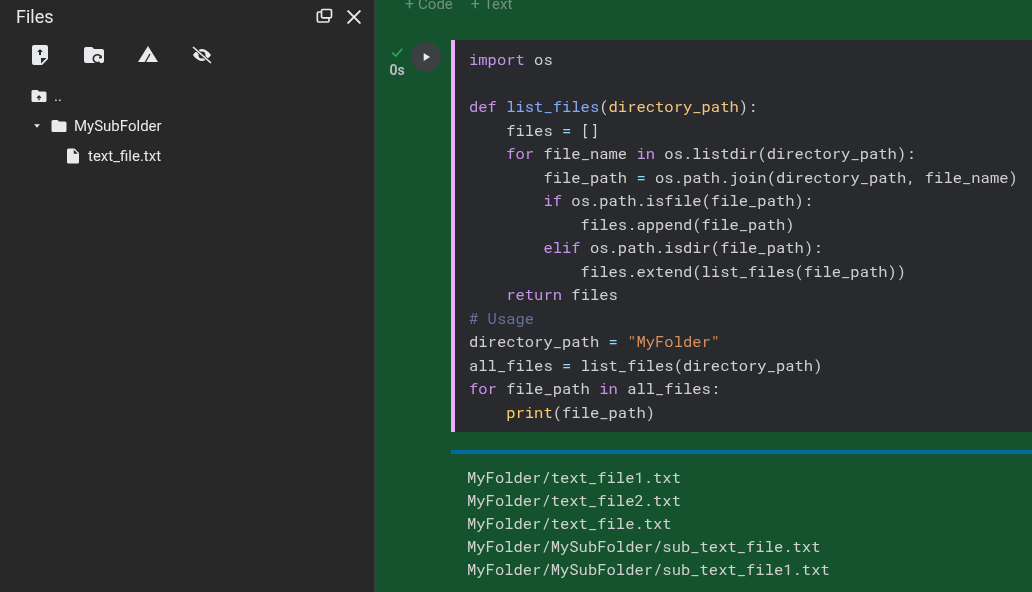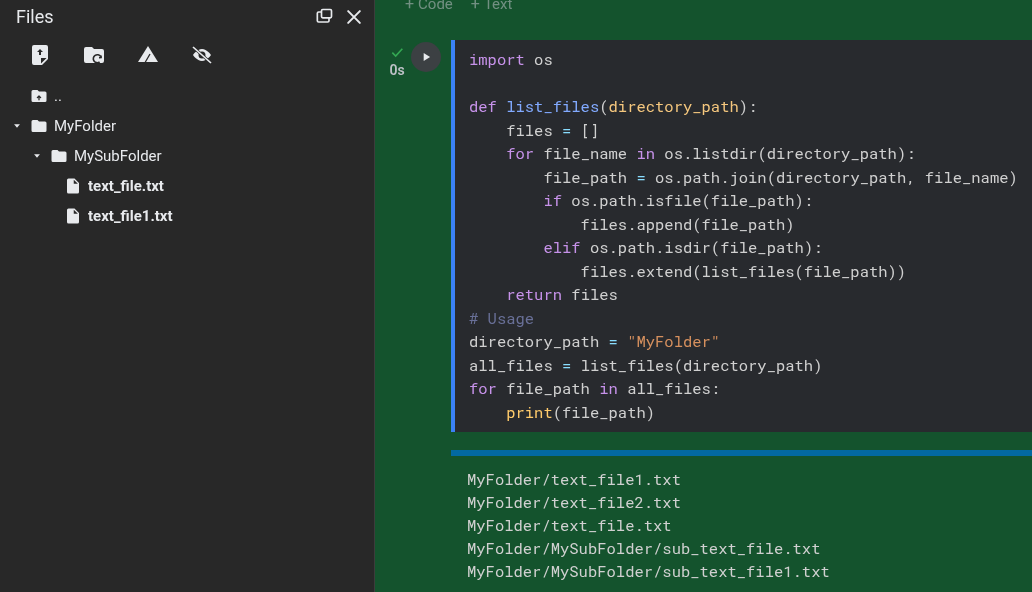--- a/index.html
+++ b/index.html
@@ -64,21 +64,21 @@
     height: 30px;
     gap: 6px;
     cursor: pointer;
     border-radius: 4px;
     padding-right: 6px;
   }
   .indent-0 { padding-left: 6px; }
   .indent-1 { padding-left: 6px; }
   .indent-2 { padding-left: 26px; text-align: center; }
   .indent-3 { padding-left: 60px; }
-  .indent-1b { padding-left: 40px; font-weight: bold; }
+  .indent-1b { padding-left: 40px; }
   .expander {
     width: 14px; height: 14px;
     fill: #e8eaed;
     flex: 0 0 14px;
   }
   .expander.blank { visibility: hidden; }
   .node-icon {
     width: 18px; height: 18px;
     fill: #e8eaed;
     flex: 0 0 18px;
@@ -150,42 +150,42 @@
     background: #3c4043;
     display: flex; align-items: center; justify-content: center;
     margin: 2px 10px 0 0;
     cursor: pointer;
     flex: 0 0 30px;
   }
   .run-button svg { width: 14px; height: 14px; fill: #e8eaed; }
   .code-block {
     flex: 1;
     background: #282a2e;
-    border-left: 4px solid #3b82f6;
+    border-left: 4px solid #f0abfc;
     padding: 8px 14px;
     font-family: "Roboto Mono", Consolas, monospace;
     font-size: 15.5px;
     line-height: 23.5px;
     white-space: pre;
     color: #d0d0d0;
     overflow-x: hidden;
   }
   .tok-kw   { color: #c792ea; }
   .tok-def  { color: #82aaff; }
   .tok-param{ color: #f5c77e; }
   .tok-builtin { color: #ffcb6b; }
   .tok-op   { color: #89ddff; }
   .tok-cmt  { color: #697098; }
   .tok-strlit { color: #d6905e; }
   .tok-call { color: #d0d0d0; }
 
   .cell-output {
     margin-top: 18px;
     margin-left: 40px;
-    border-top: 6px solid #0369a1;
+    border-top: 4px solid #0369a1;
     padding-top: 12px;
     padding-left: 16px;
     font-family: "Roboto Mono", Consolas, monospace;
     font-size: 15.5px;
     line-height: 23px;
     color: #d0d0d0;
     white-space: pre;
   }
 </style>
 </head>
@@ -242,29 +242,20 @@
 
     <div class="tree-row indent-1">
       <span class="expander blank"></span>
       <svg class="node-icon" viewBox="0 0 24 24">
           <path d="M10 4H4a2 2 0 0 0-2 2v12a2 2 0 0 0 2 2h16a2 2 0 0 0 2-2V8a2 2 0 0 0-2-2h-8l-2-2z"></path>
           <path d="M12 17v-5m0 0l-2.2 2.2M12 12l2.2 2.2" stroke="#282828" stroke-width="1.7" fill="none" stroke-linecap="round"></path>
         </svg>
       <span class="node-label">..</span>
     </div>
 
-    <div class="tree-row indent-0">
-      <svg class="expander" viewBox="0 0 24 24">
-          <path d="M7 9l5 6 5-6z"></path>
-        </svg>
-      <svg class="node-icon" viewBox="0 0 24 24">
-          <path d="M10 4H4a2 2 0 0 0-2 2v12a2 2 0 0 0 2 2h16a2 2 0 0 0 2-2V8a2 2 0 0 0-2-2h-8l-2-2z"></path>
-        </svg>
-      <span class="node-label">MyFolder</span>
-    </div>
 
     <div class="tree-row indent-2">
       <svg class="expander" viewBox="0 0 24 24">
           <path d="M7 9l5 6 5-6z"></path>
         </svg>
       <svg class="node-icon" viewBox="0 0 24 24">
           <path d="M10 4H4a2 2 0 0 0-2 2v12a2 2 0 0 0 2 2h16a2 2 0 0 0 2-2V8a2 2 0 0 0-2-2h-8l-2-2z"></path>
         </svg>
       <span class="node-label">MySubFolder</span>
     </div>
@@ -272,27 +263,20 @@
 
 
     <div class="tree-row indent-1b">
       <span class="expander blank"></span>
       <svg class="node-icon" viewBox="0 0 24 24">
           <path d="M14 2H6a2 2 0 0 0-2 2v16a2 2 0 0 0 2 2h12a2 2 0 0 0 2-2V8l-6-6zM13 3.5L18.5 9H13V3.5z"></path>
         </svg>
       <span class="node-label">text_file.txt</span>
     </div>
 
-    <div class="tree-row indent-1b">
-      <span class="expander blank"></span>
-      <svg class="node-icon" viewBox="0 0 24 24">
-          <path d="M14 2H6a2 2 0 0 0-2 2v16a2 2 0 0 0 2 2h12a2 2 0 0 0 2-2V8l-6-6zM13 3.5L18.5 9H13V3.5z"></path>
-        </svg>
-      <span class="node-label">text_file1.txt</span>
-    </div>
 
 
   </div>
 </div>
 
 <div class="notebook-area">
   <div class="nb-toolbar">
     <span style="opacity:.55;position:relative;top:-6px;"><span class="plus">+</span><span>Code</span></span>
     <span style="opacity:.55;position:relative;top:-6px;"><span class="plus">+</span><span>Text</span></span>
   </div>

